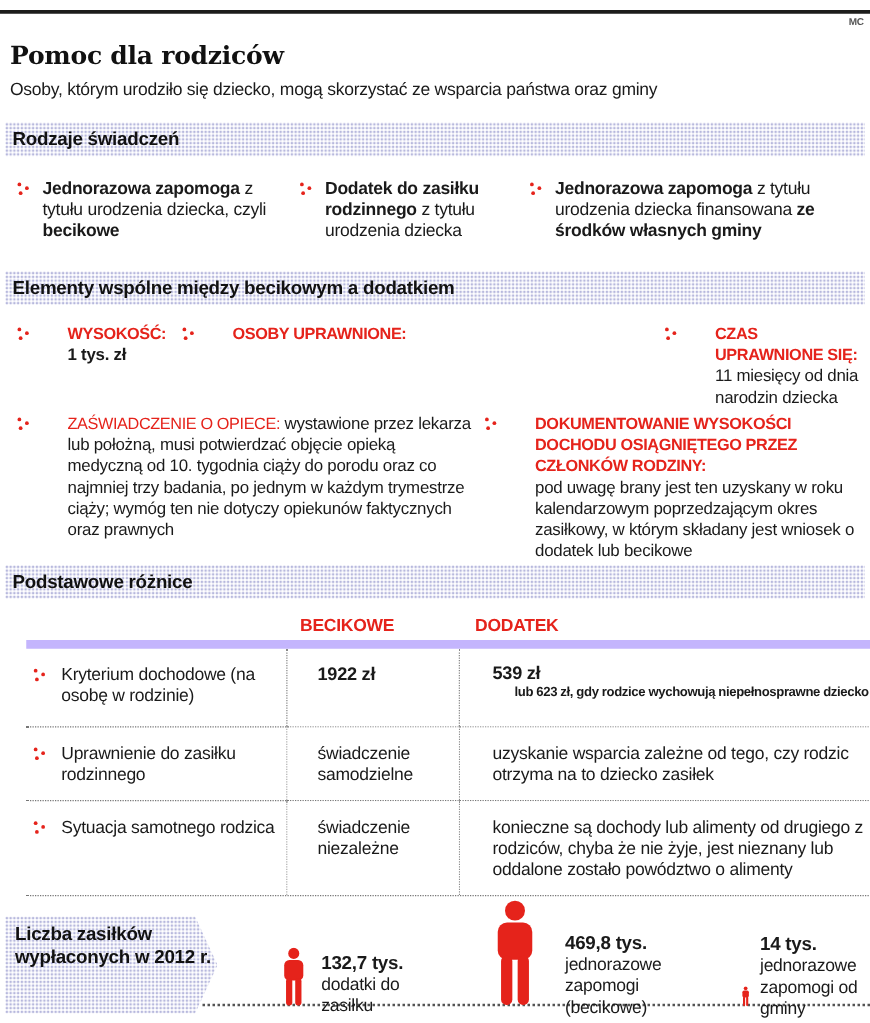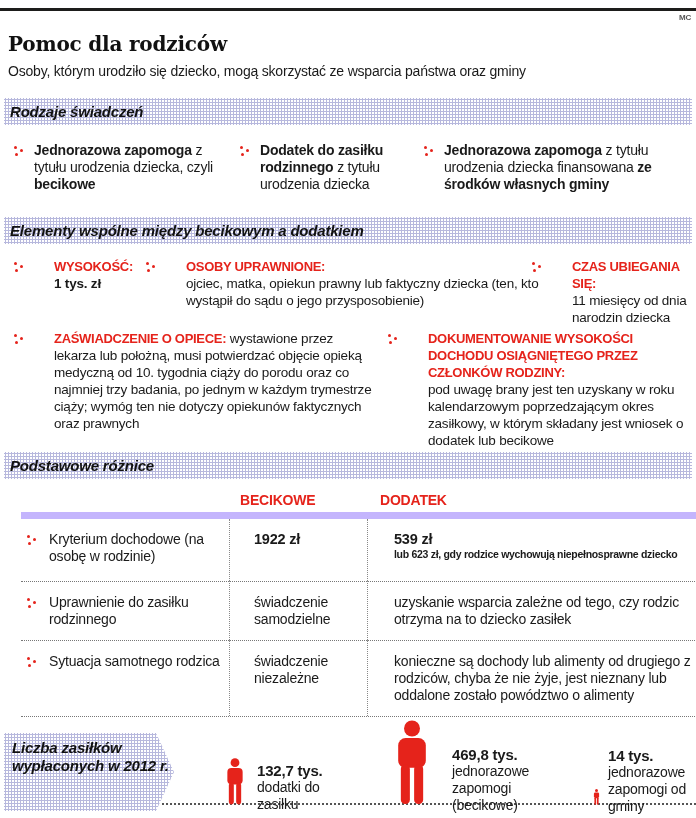--- a/index.html
+++ b/index.html
@@ -19,21 +19,20 @@
   
   .title{top:19px;left:8px;font-family:"DejaVu Serif","Liberation Serif",serif;
     font-size:20px;font-weight:bold;color:#111;}
   .subtitle{top:63px;left:8px;font-size:14px;color:#1a1a1a;}
 
   
   .dotbg{
     background-color:#ffffff;
     background-image:radial-gradient(#b7b8dd 1px, transparent 1.25px);
     background-size:3px 3px;
-    font-style:italic;
   }
   .secbar{left:4px;width:688px;height:27px;line-height:27px;
     font-size:15px;font-weight:bold;padding-left:6px;box-sizing:border-box;color:#111;}
   .bar1{top:98px;} .bar2{top:217px;} .bar3{top:452px;}
 
   
   .bullet{flex:0 0 10px;width:10px;height:12px;position:relative;margin-top:3px;}
   .bullet i{position:absolute;width:3px;height:3px;border-radius:50%;background:#e5231b;}
   .bullet i:nth-child(1){left:0;top:1px;}
   .bullet i:nth-child(2){left:1px;top:8px;}
@@ -43,40 +42,40 @@
   .item p{margin:0;font-size:14px;line-height:17px;}
 
   
   .type-col1{top:142px;left:14px;width:208px;}
   .type-col2{top:142px;left:240px;width:178px;}
   .type-col3{top:142px;left:424px;width:266px;}
 
   
   .common .item p{font-size:13.5px;line-height:17px;margin-left:20px;}
   .lbl{display:block;color:#e5231b;font-weight:bold;font-size:13px;letter-spacing:-0.3px;}
-  .lbl-inline{display:inline;color:#e5231b;font-weight:bold;font-size:13px;letter-spacing:-0.3px;}
+  .lbl-inline{display:inline;color:#e5231b;font-weight:normal;font-size:13px;letter-spacing:-0.3px;}
   .ci1{top:258px;left:14px;width:120px;}
   .ci2{top:258px;left:146px;width:404px;}
   .ci3{top:258px;left:532px;width:162px;}
   .ci4{top:330px;left:14px;width:364px;}
   .ci5{top:330px;left:388px;width:306px;}
 
   
   .tbl-colhead{top:492px;font-size:14px;font-weight:bold;color:#e5231b;letter-spacing:-0.2px;}
   .ch-becikowe{left:240px;} .ch-dodatek{left:380px;}
   .dt-body{top:512px;left:21px;width:680px;border-top:7px solid #c4b5fd;
     border-bottom:1px dotted #777;display:grid;grid-template-columns:208px 138px 334px;}
   .cell{box-sizing:border-box;padding-top:12px;padding-bottom:12px;font-size:14px;line-height:17px;}
   .cell.c1{padding-left:6px;}
   .cell.c2{border-left:1px dotted #888;padding-left:24px;}
   .cell.c3{border-left:1px dotted #888;padding-left:26px;padding-right:6px;}
   .rsep{border-top:1px dotted #777;}
   .r1{min-height:62px;} .r2{min-height:57px;} .r3{min-height:71px;}
   .money{font-size:14.5px;font-weight:bold;}
-  .moneynote{font-size:10.5px;line-height:12px;font-weight:bold;letter-spacing:-0.3px;}
+  .moneynote{font-size:10.5px;line-height:12px;font-weight:bold;letter-spacing:-0.3px;text-align:right;}
   .crit{display:flex;gap:12px;}
   .crit p{margin:0;font-size:14px;line-height:17px;}
 
   
   .stats-label{top:733px;left:4px;width:170px;height:78px;
     clip-path:polygon(0 0,152px 0,170px 39px,152px 78px,0 78px);
     box-sizing:border-box;padding:6px 0 0 8px;font-size:15px;font-weight:bold;
     line-height:18px;color:#111;}
   .baseline{top:803px;left:162px;width:534px;border-top:2px dotted #555;height:0;}
   .person{fill:#e5231b;}
@@ -132,29 +131,29 @@
         <i></i>
       </span>
     <p><span class="lbl">WYSOKOŚĆ:</span><span class="b">1 tys. zł</span></p>
   </div>
   <div class="abs item ci2">
     <span class="bullet">
         <i></i>
         <i></i>
         <i></i>
       </span>
-    <p><span class="lbl">OSOBY UPRAWNIONE:</span><span>ojciec, matka, opiekun prawny lub faktyczny dziecka (ten, kto wystąpił do sądu o jego przysposobienie)</span></p>
+    <p><span class="lbl">OSOBY UPRAWNIONE:</span></p>
   </div>
   <div class="abs item ci3">
     <span class="bullet">
         <i></i>
         <i></i>
         <i></i>
       </span>
-    <p><span class="lbl">CZAS UBIEGANIA SIĘ:</span><span>11 miesięcy od dnia narodzin dziecka</span></p>
+    <p><span class="lbl">CZAS UPRAWNIONE SIĘ:</span><span>11 miesięcy od dnia narodzin dziecka</span></p>
   </div>
   <div class="abs item ci4">
     <span class="bullet">
         <i></i>
         <i></i>
         <i></i>
       </span>
     <p><span class="lbl-inline">ZAŚWIADCZENIE O OPIECE:</span> <span>wystawione przez lekarza lub położną, musi potwierdzać objęcie opieką medyczną od 10. tygodnia ciąży do porodu oraz co najmniej trzy badania, po jednym w każdym trymestrze ciąży; wymóg ten nie dotyczy opiekunów faktycznych oraz prawnych</span></p>
   </div>
   <div class="abs item ci5">

